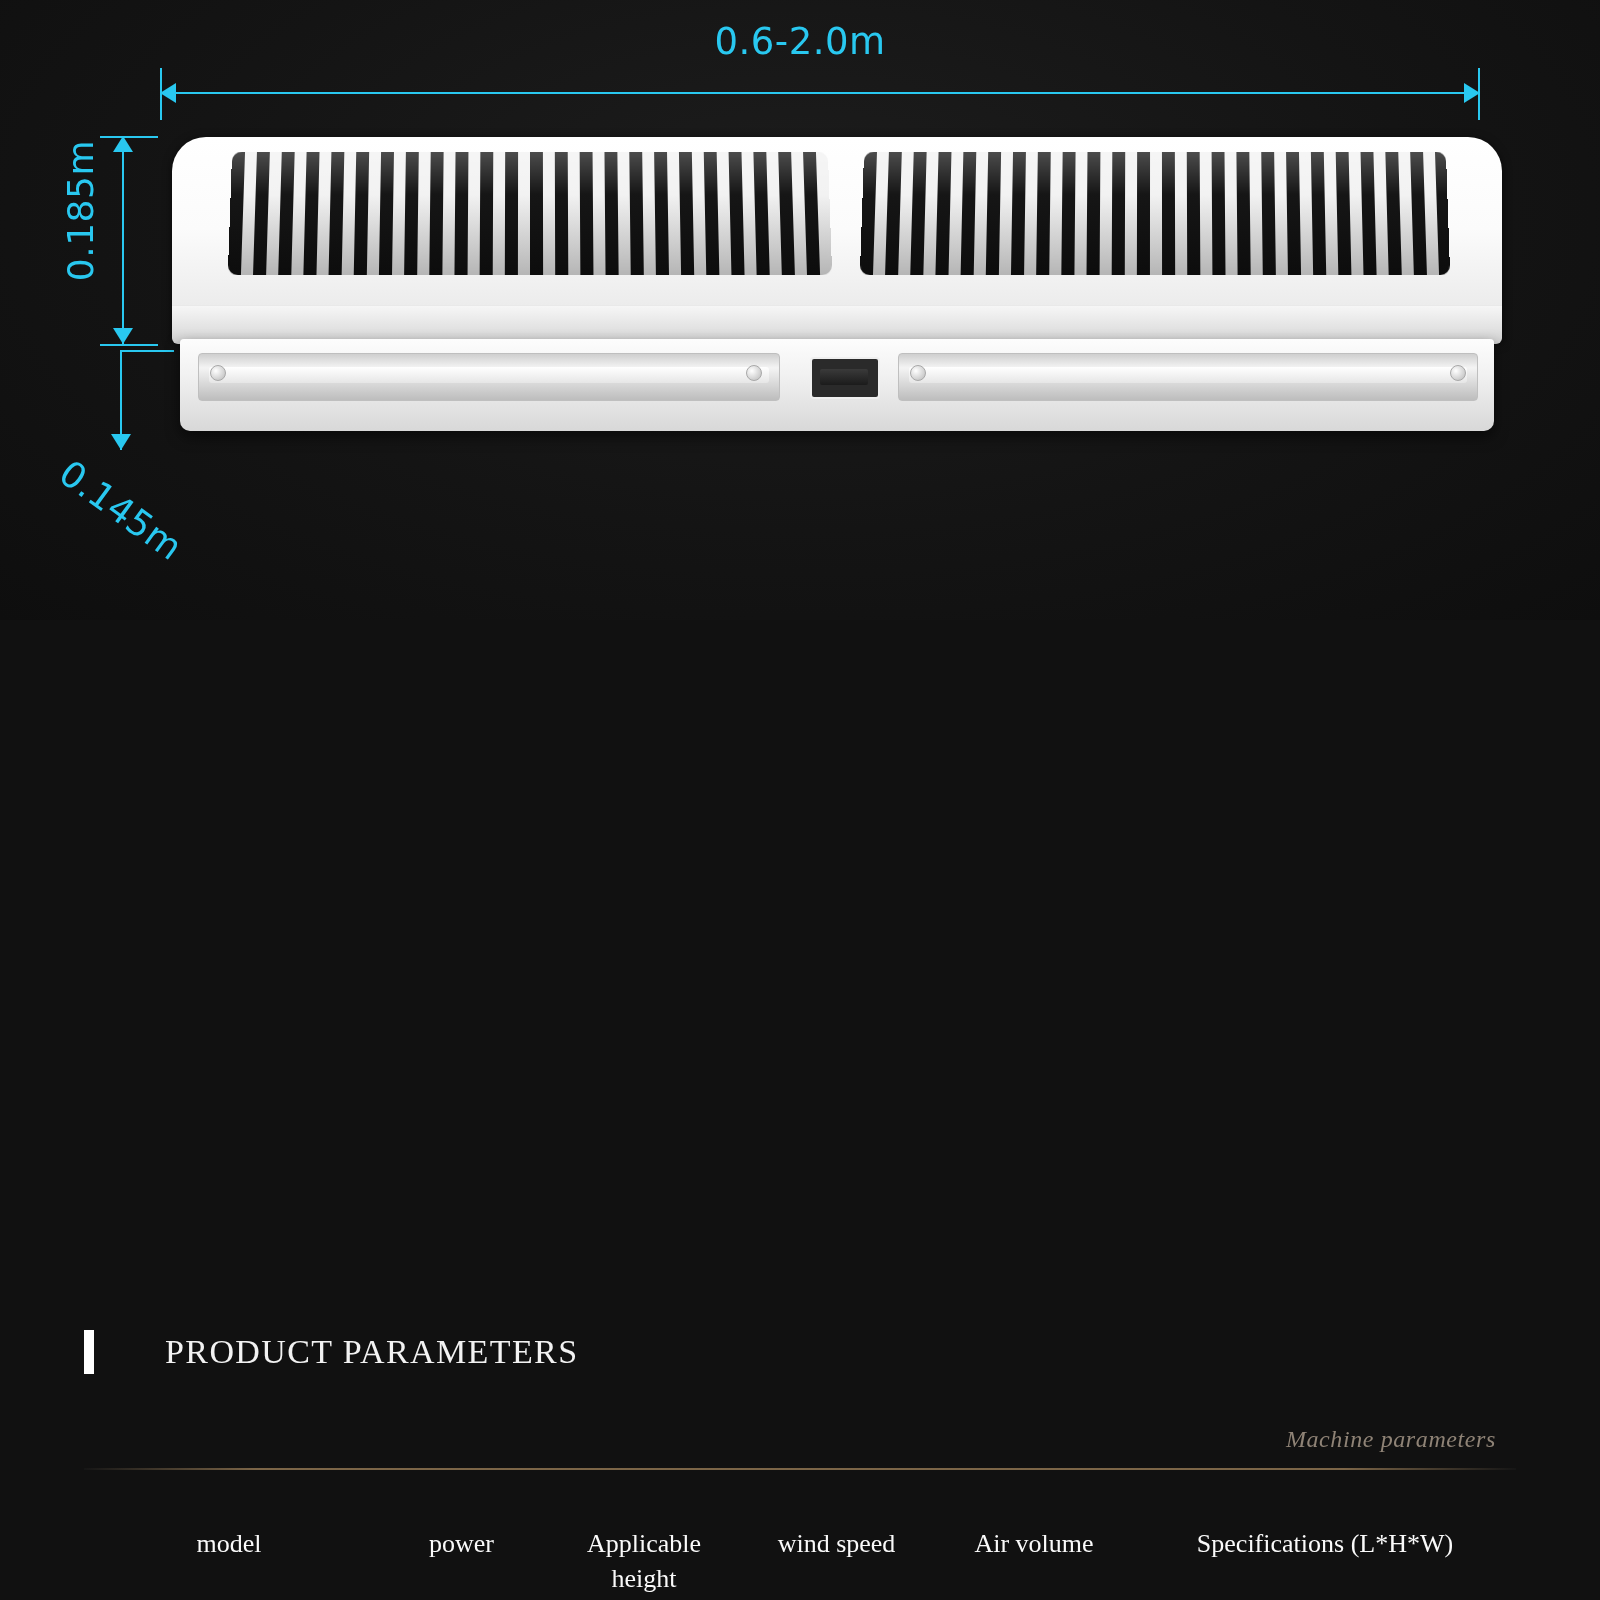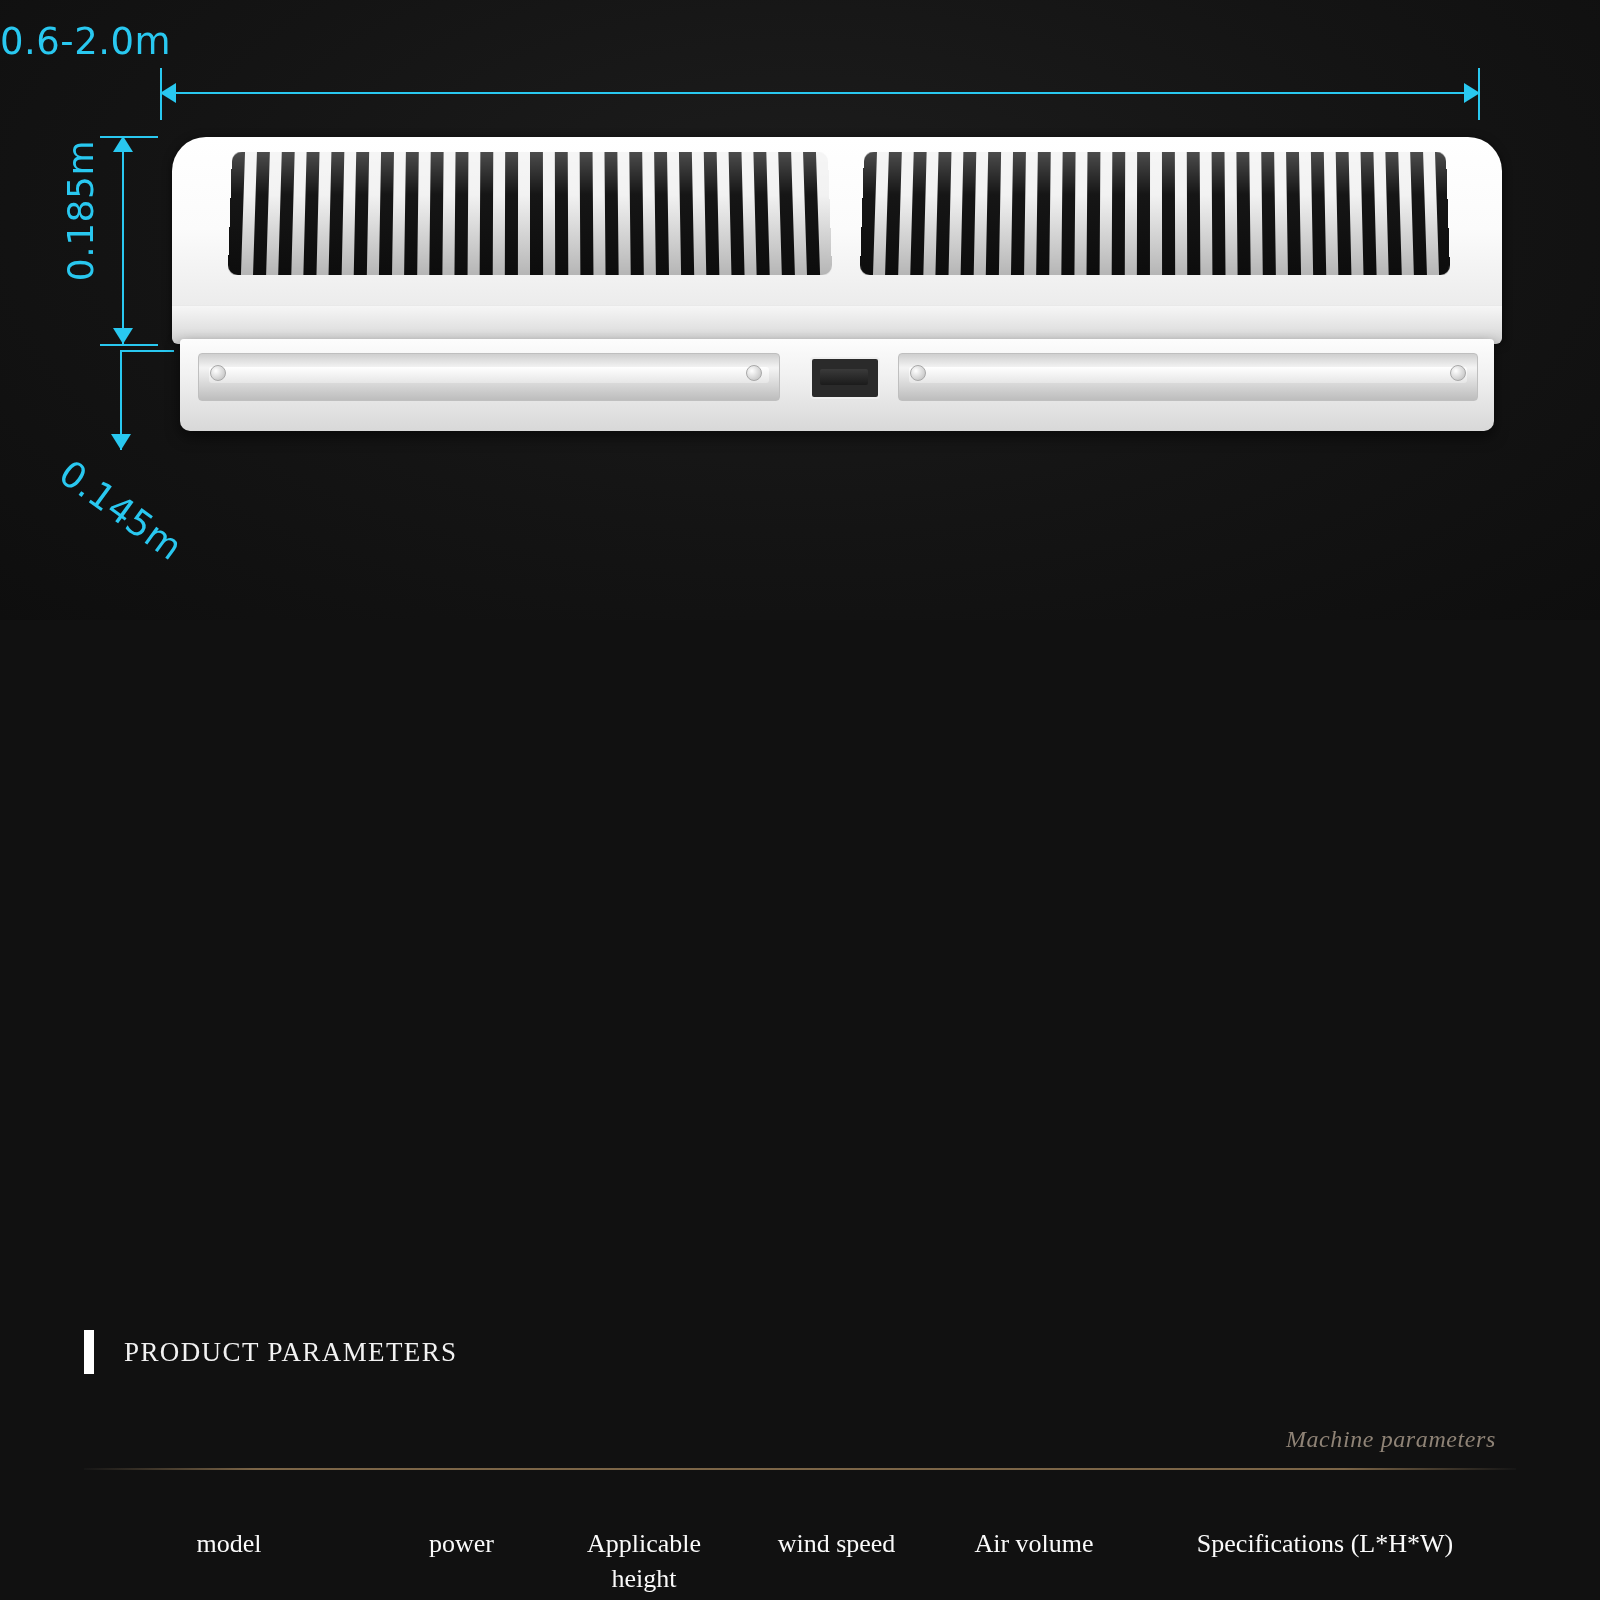--- a/index.html
+++ b/index.html
@@ -31,21 +31,21 @@
     font-size: 34px;
     letter-spacing: 0.5px;
     white-space: nowrap;
   }
 
   
   .top-dim-text {
     top: 20px;
     left: 0;
     width: 1600px;
-    text-align: left;
+    text-align: center;
     font-size: 37px;
   }
   .h-arrow {
     position: absolute;
     top: 92px;
     left: 160px;
     width: 1320px;
     height: 2px;
     background: #29c8f0;
   }
@@ -256,24 +256,25 @@
     display: flex;
     align-items: center;
   }
   .title-bar {
     width: 10px;
     height: 44px;
     background: #ffffff;
     margin-right: 30px;
   }
   .section-title {
-    font-size: 27px;
+    font-size: 34px;
     letter-spacing: 1.4px;
     color: #f2f2f2;
     font-family: "Liberation Serif", serif;
+    margin-left: 41px;
   }
   .machine-params {
     position: absolute;
     right: 104px;
     top: 806px;
     font-size: 24px;
     color: #8f8376;
     letter-spacing: 0.6px;
     font-style: italic;
   }

